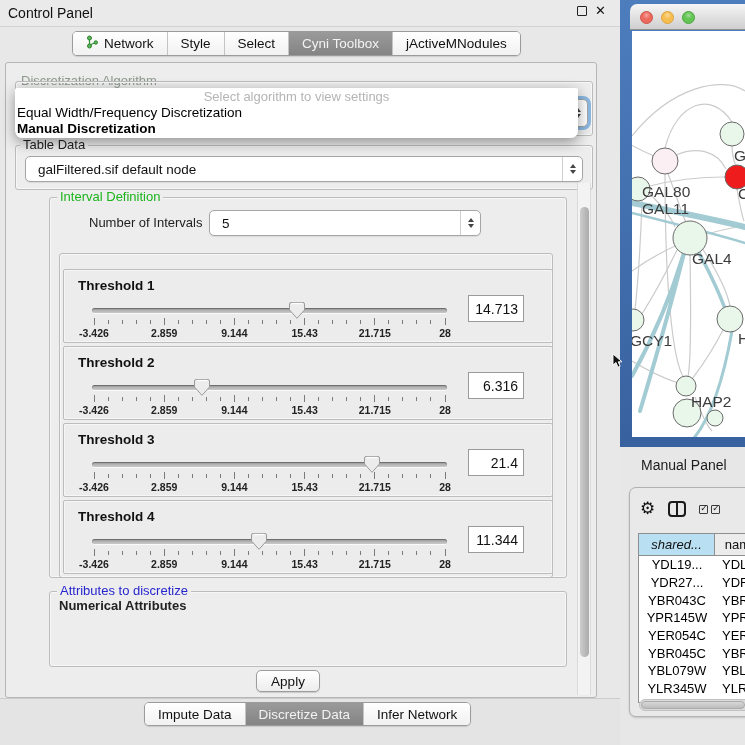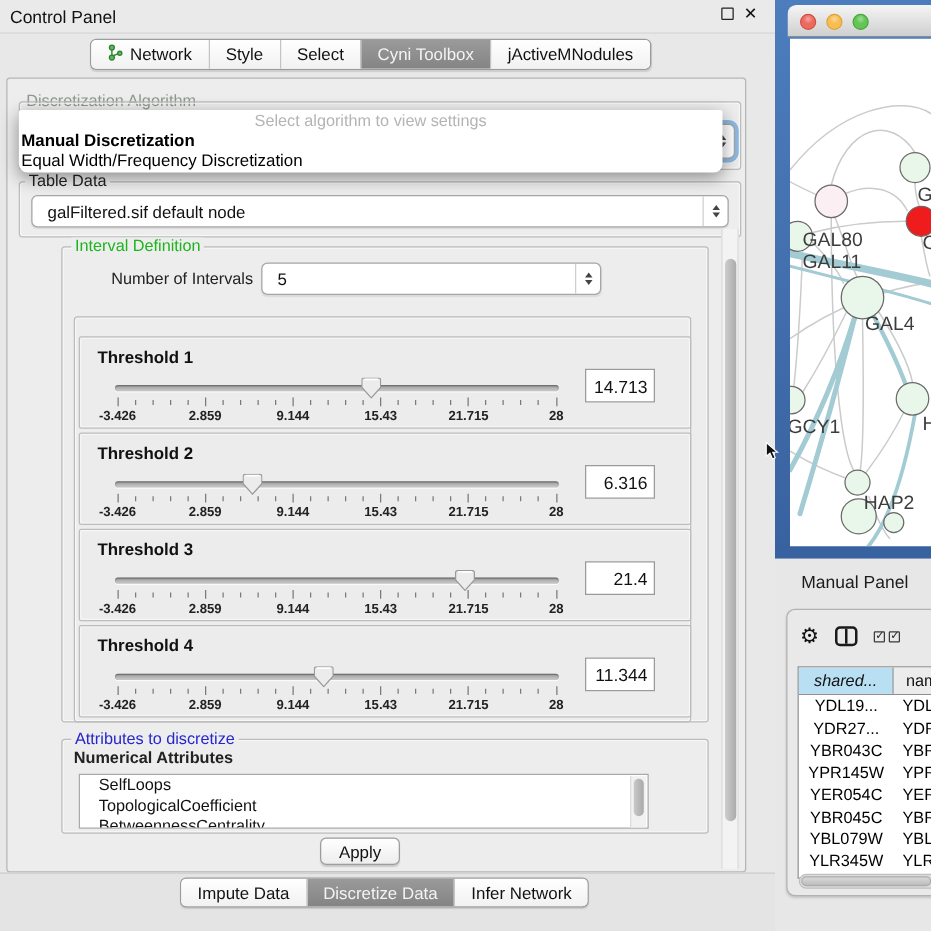--- a/index.html
+++ b/index.html
@@ -148,22 +148,22 @@
     <div class="group" style="left:9px;top:18px;width:578px;height:55px;"></div>
     <div class="combo focusring" style="left:22px;top:36px;width:560px;height:28px;z-index:5;">
       <span class="stepper">
           <span class="arr-up"></span>
           <span class="arr-dn"></span>
         </span>
     </div>
 
     <div class="popup">
       <div class="ph">Select algorithm to view settings</div>
+      <div class="it">Equal Width/Frequency Discretization</div>
       <div class="it b">Manual Discretization</div>
-      <div class="it">Equal Width/Frequency Discretization</div>
     </div>
 
     <div class="group" style="left:9px;top:82px;width:578px;height:45px;"></div>
     <span class="legend plain" style="left:14px;top:75px;">Table Data</span>
     <div class="combo" style="left:19px;top:93px;width:558px;height:26px;">
       <span>galFiltered.sif default node</span>
       <span class="stepper">
           <span class="arr-up"></span>
           <span class="arr-dn"></span>
         </span>
@@ -364,30 +364,20 @@
             <span class="tlab" style="left: 80%;">21.715</span>
             <span class="tlab" style="left: 100%;">28</span>
           </div>
           <input class="thr-val" readonly="" value="11.344" style="">
         </div>
       </div>
 
     <div class="group" style="left:43px;top:528px;width:518px;height:76px;"></div>
     <span class="legend blue" style="left:51px;top:521px;">Attributes to discretize</span>
     <span class="legend plain" style="left:50px;top:536px;font-weight:700;background:transparent;">Numerical Attributes</span>
-    <div class="listbox">
-      <div id="attr-items">
-          <div class="li">SelfLoops</div>
-          <div class="li">TopologicalCoefficient</div>
-          <div class="li">BetweennessCentrality</div>
-        </div>
-      <div class="vscroll">
-          <div class="th"></div>
-        </div>
-    </div>
 
     <button class="applybtn">Apply</button>
 
     <div class="panel-vscroll">
         <div class="th"></div>
       </div>
   </div>
 
   <div class="bottomstrip"></div>
   <div class="seg-ctrl" id="bottom-tabs">

